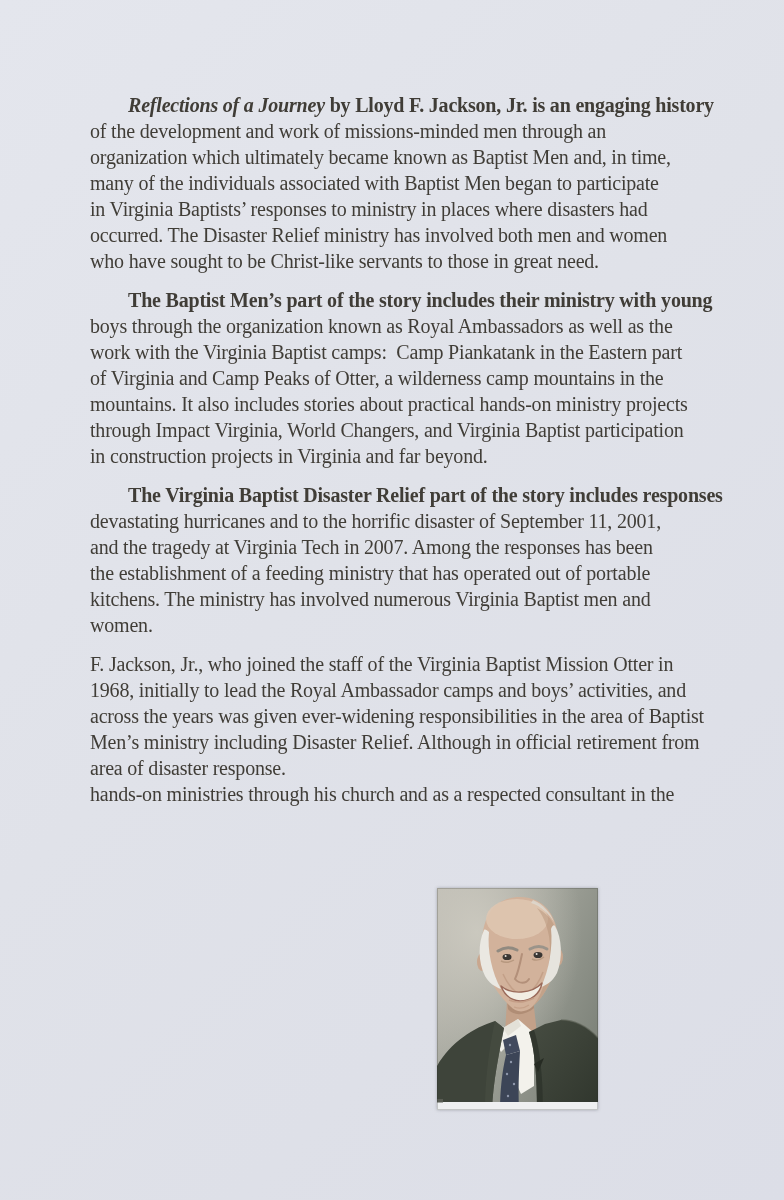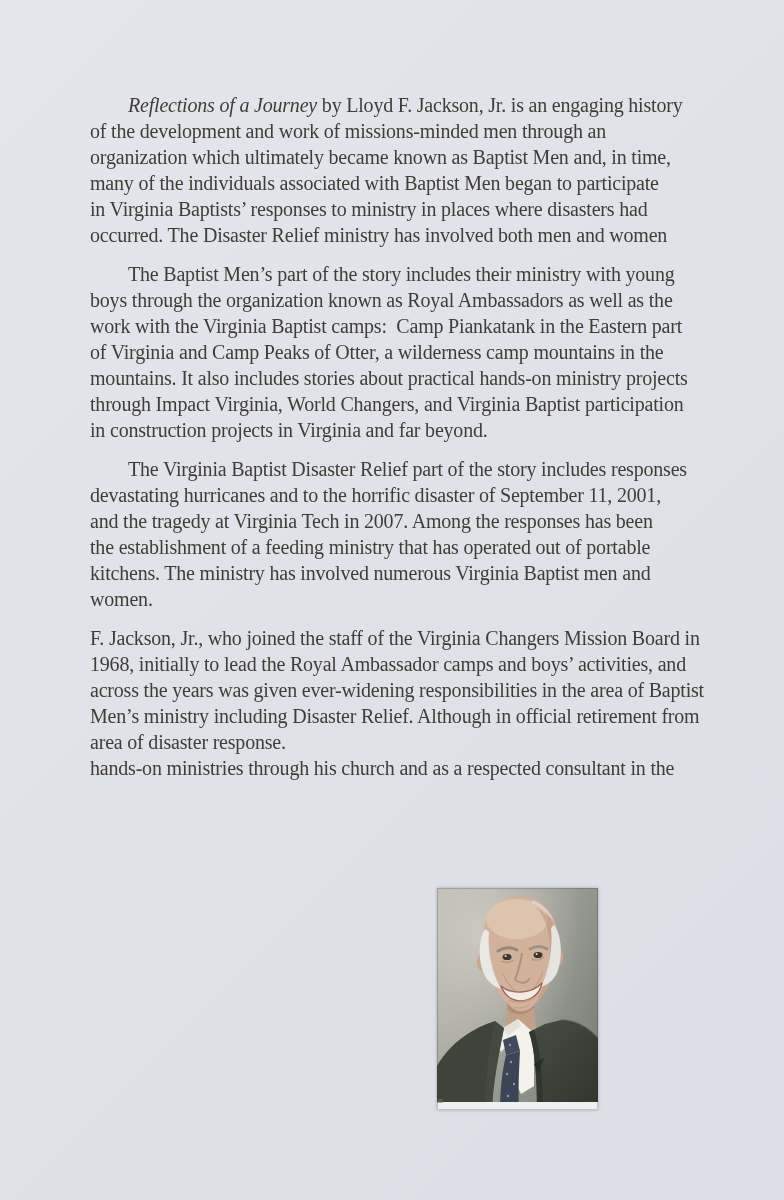--- a/index.html
+++ b/index.html
@@ -19,21 +19,21 @@
     position: absolute;
     left: 90px; top: 92px;
     width: 660px;
     color: #403d37;
     font-size: 20px;
     line-height: 26px;
     letter-spacing: -0.2px;
   }
   .paragraph { margin: 0 0 13px 0; }
   .line { white-space: nowrap; height: 26px; }
-  .line.first { padding-left: 38px; }
+  .line.first { padding-left: 38px; font-weight: bold; }
   .line em { font-style: italic; }
   .photo {
     position: absolute;
     left: 437px; top: 888px;
     width: 161px; height: 222px;
     margin: 0; padding: 0;
     box-shadow: 0 0 3px rgba(60,65,75,0.35);
   }
   .photo svg { display: block; }
 </style>
@@ -43,40 +43,41 @@
 <div class="page">
 
   <div class="text-block">
       <div class="paragraph">
         <div class="line first"><em>Reflections of a Journey</em> by Lloyd F. Jackson, Jr. is an engaging history</div>
         <div class="line">of the development and work of missions-minded men through an</div>
         <div class="line">organization which ultimately became known as Baptist Men and, in time,</div>
         <div class="line">many of the individuals associated with Baptist Men began to participate</div>
         <div class="line">in Virginia Baptists’ responses to ministry in places where disasters had</div>
         <div class="line">occurred. The Disaster Relief ministry has involved both men and women</div>
+        <div class="line">who have sought to be Christ-like servants to those in great need.</div>
       </div>
       <div class="paragraph">
         <div class="line first">The Baptist Men’s part of the story includes their ministry with young</div>
         <div class="line">boys through the organization known as Royal Ambassadors as well as the</div>
         <div class="line">work with the Virginia Baptist camps: &nbsp;Camp Piankatank in the Eastern part</div>
         <div class="line">of Virginia and Camp Peaks of Otter, a wilderness camp mountains in the</div>
         <div class="line">mountains. It also includes stories about practical hands-on ministry projects</div>
         <div class="line">through Impact Virginia, World Changers, and Virginia Baptist participation</div>
         <div class="line">in construction projects in Virginia and far beyond.</div>
       </div>
       <div class="paragraph">
         <div class="line first">The Virginia Baptist Disaster Relief part of the story includes responses</div>
         <div class="line">devastating hurricanes and to the horrific disaster of September 11, 2001,</div>
         <div class="line">and the tragedy at Virginia Tech in 2007. Among the responses has been</div>
         <div class="line">the establishment of a feeding ministry that has operated out of portable</div>
         <div class="line">kitchens. The ministry has involved numerous Virginia Baptist men and</div>
         <div class="line">women.</div>
       </div>
       <div class="paragraph">
-        <div class="line">F. Jackson, Jr., who joined the staff of the Virginia Changers Mission Board in</div>
+        <div class="line">F. Jackson, Jr., who joined the staff of the Virginia Baptist Mission Otter in</div>
         <div class="line">1968, initially to lead the Royal Ambassador camps and boys’ activities, and</div>
         <div class="line">across the years was given ever-widening responsibilities in the area of Baptist</div>
         <div class="line">Men’s ministry including Disaster Relief. Although in official retirement from</div>
         <div class="line">area of disaster response.</div>
         <div class="line">hands-on ministries through his church and as a respected consultant in the</div>
       </div>
     </div>
 
   <figure class="photo" role="img" aria-label="Portrait photo of a smiling elderly man, balding with white side hair, wearing a dark suit, white shirt and dark patterned tie">
     <svg viewBox="0 0 161 222" width="161" height="222">

